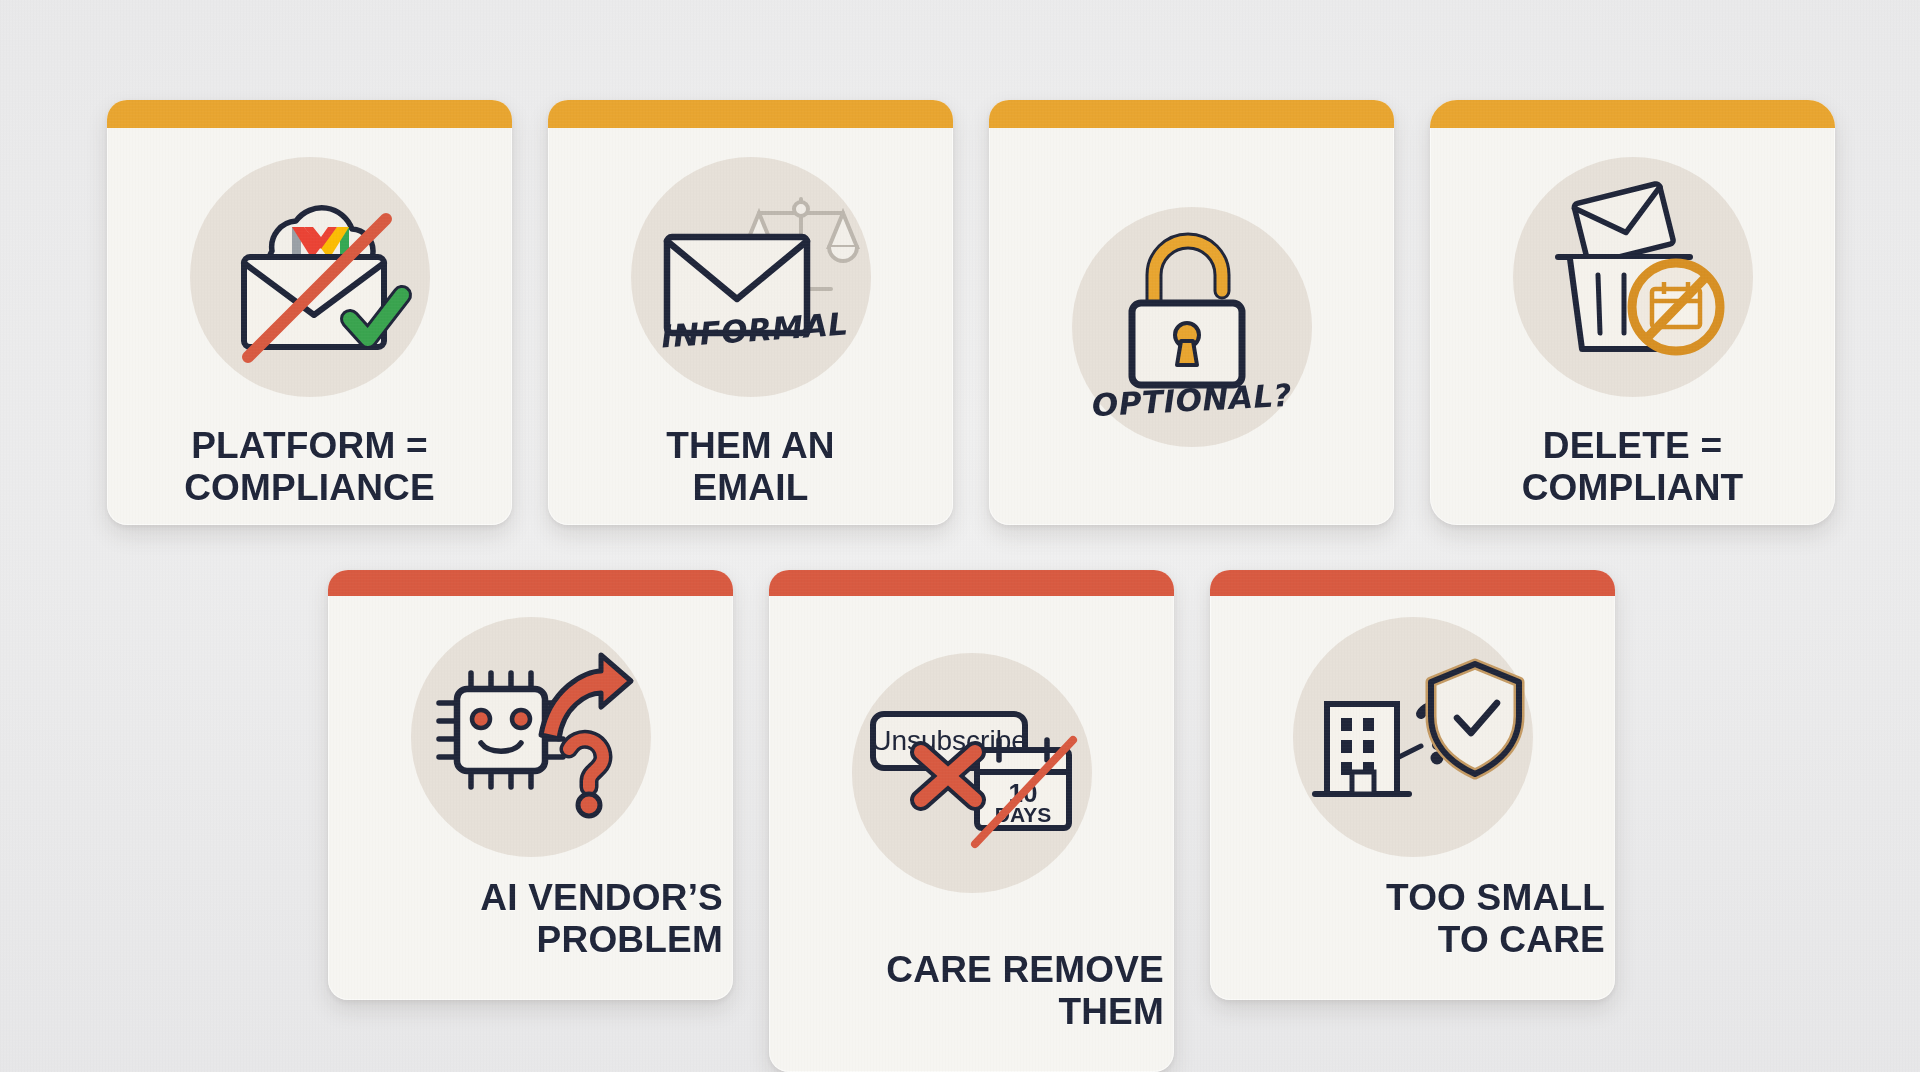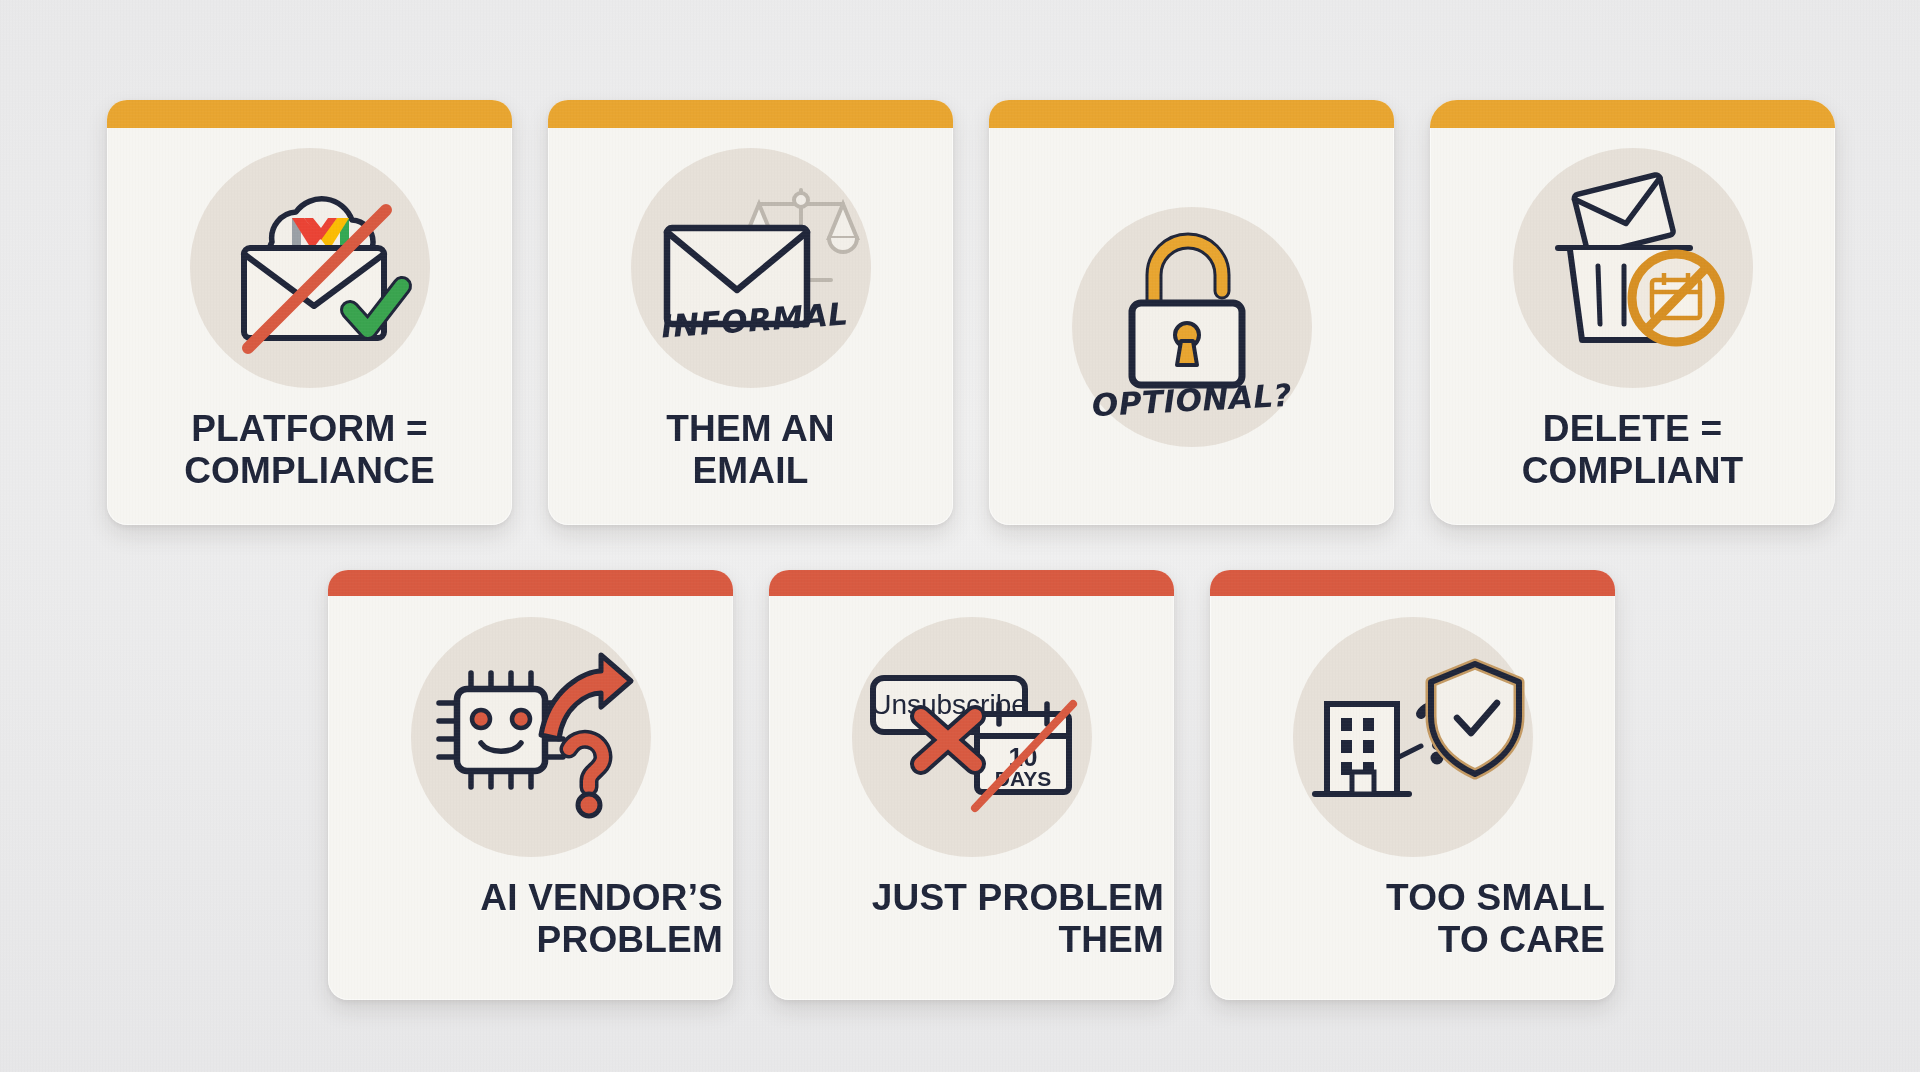--- a/index.html
+++ b/index.html
@@ -56,21 +56,21 @@
     letter-spacing:.2px;
     line-height:1.12;
     padding:0 10px;
     white-space:pre-line;
     text-shadow:0 1px 0 rgba(255,255,255,.6);
   }
 
   
   .row1 .accent { height:28px; }
   .row1 .disc { width:240px; height:240px; }
-  .row1 .label { font-size:37px; padding-bottom:34px; }
+  .row1 .label { font-size:37px; padding-bottom:17px; }
   
   .row2 .accent { height:26px; }
   .row2 .disc { width:240px; height:240px; }
   .row2 .label { font-size:37px; padding-bottom:40px;text-align:right; }
 
   .hand {
     font-family:"DejaVu Sans", sans-serif;
     font-style:italic; font-weight:bold;
     color:#20263a;
     letter-spacing:.5px;
@@ -224,21 +224,21 @@
           <path d="M146 112 a18 18 0 0 1 34 8 c0 12 -14 14 -14 24 v6" fill="none" stroke="#20263a" stroke-width="19" stroke-linecap="round"></path>
           <path d="M146 112 a18 18 0 0 1 34 8 c0 12 -14 14 -14 24 v6" fill="none" stroke="#d85a41" stroke-width="12" stroke-linecap="round"></path>
           <circle cx="166" cy="168" r="11" fill="#d85a41" stroke="#20263a" stroke-width="5"></circle>
         </svg>
       </div>
     </div>
     <div class="label">AI VENDOR’S
 PROBLEM</div>
   </div>
 
-  <div class="card row2" style="left:769px; top:570px; width:405px; height:430px;">
+  <div class="card row2" style="left:769px; top:570px; width:405px; height:502px;">
     <div class="accent" style="background:#d85a41"></div>
     <div class="icon-wrap">
       <div class="disc">
         <svg width="225" height="190" viewBox="0 0 225 190">
 
           <rect x="14" y="36" width="152" height="54" rx="11" fill="#f3f0ea" stroke="#20263a" stroke-width="6"></rect>
           <text x="90" y="72" text-anchor="middle" font-family="'Liberation Sans',sans-serif" font-size="28" fill="#20263a">Unsubscribe</text>
 
           <rect x="118" y="72" width="92" height="78" rx="5" fill="#f5f2ec" stroke="#20263a" stroke-width="6"></rect>
           <line x1="118" y1="94" x2="210" y2="94" stroke="#20263a" stroke-width="6"></line>
@@ -251,21 +251,21 @@
             <line x1="62" y1="74" x2="116" y2="122" stroke="#20263a" stroke-width="22"></line>
             <line x1="116" y1="74" x2="62" y2="122" stroke="#20263a" stroke-width="22"></line>
             <line x1="62" y1="74" x2="116" y2="122" stroke="#d85a41" stroke-width="14"></line>
             <line x1="116" y1="74" x2="62" y2="122" stroke="#d85a41" stroke-width="14"></line>
           </g>
 
           <line x1="116" y1="166" x2="214" y2="62" stroke="#d85a41" stroke-width="8" stroke-linecap="round"></line>
         </svg>
       </div>
     </div>
-    <div class="label">JUST PROBLEM
+    <div class="label">CARE REMOVE
 THEM</div>
   </div>
 
   <div class="card row2" style="left:1210px; top:570px; width:405px; height:430px;">
     <div class="accent" style="background:#d85a41"></div>
     <div class="icon-wrap">
       <div class="disc">
         <svg width="220" height="190" viewBox="0 0 220 190">
 
           <rect x="24" y="62" width="70" height="90" fill="#f5f2ec" stroke="#20263a" stroke-width="6"></rect>

